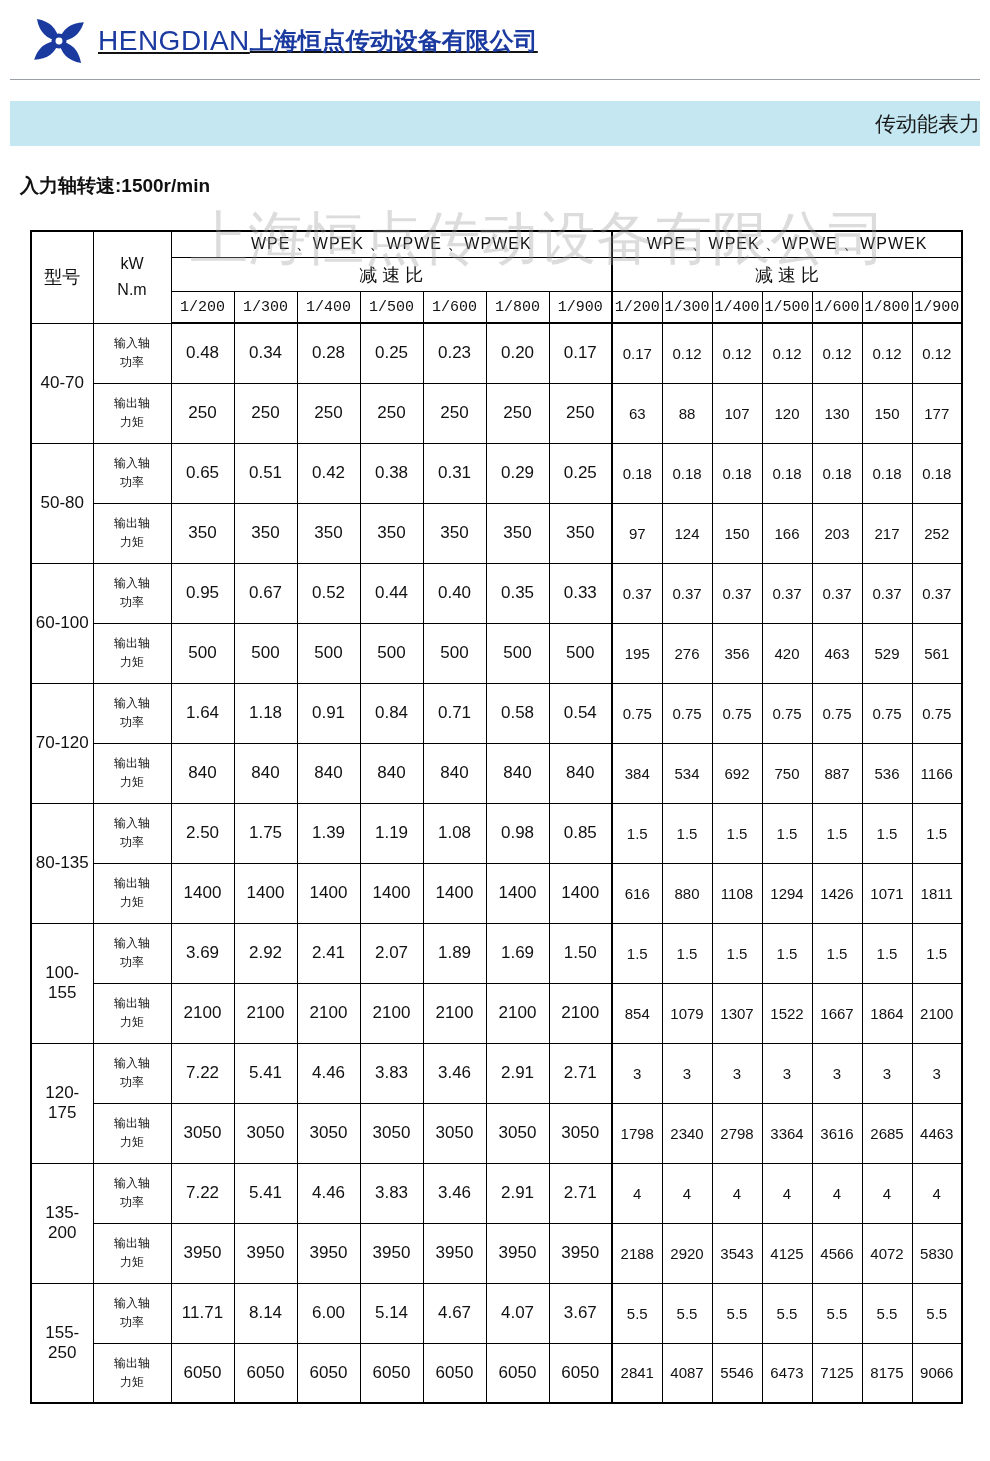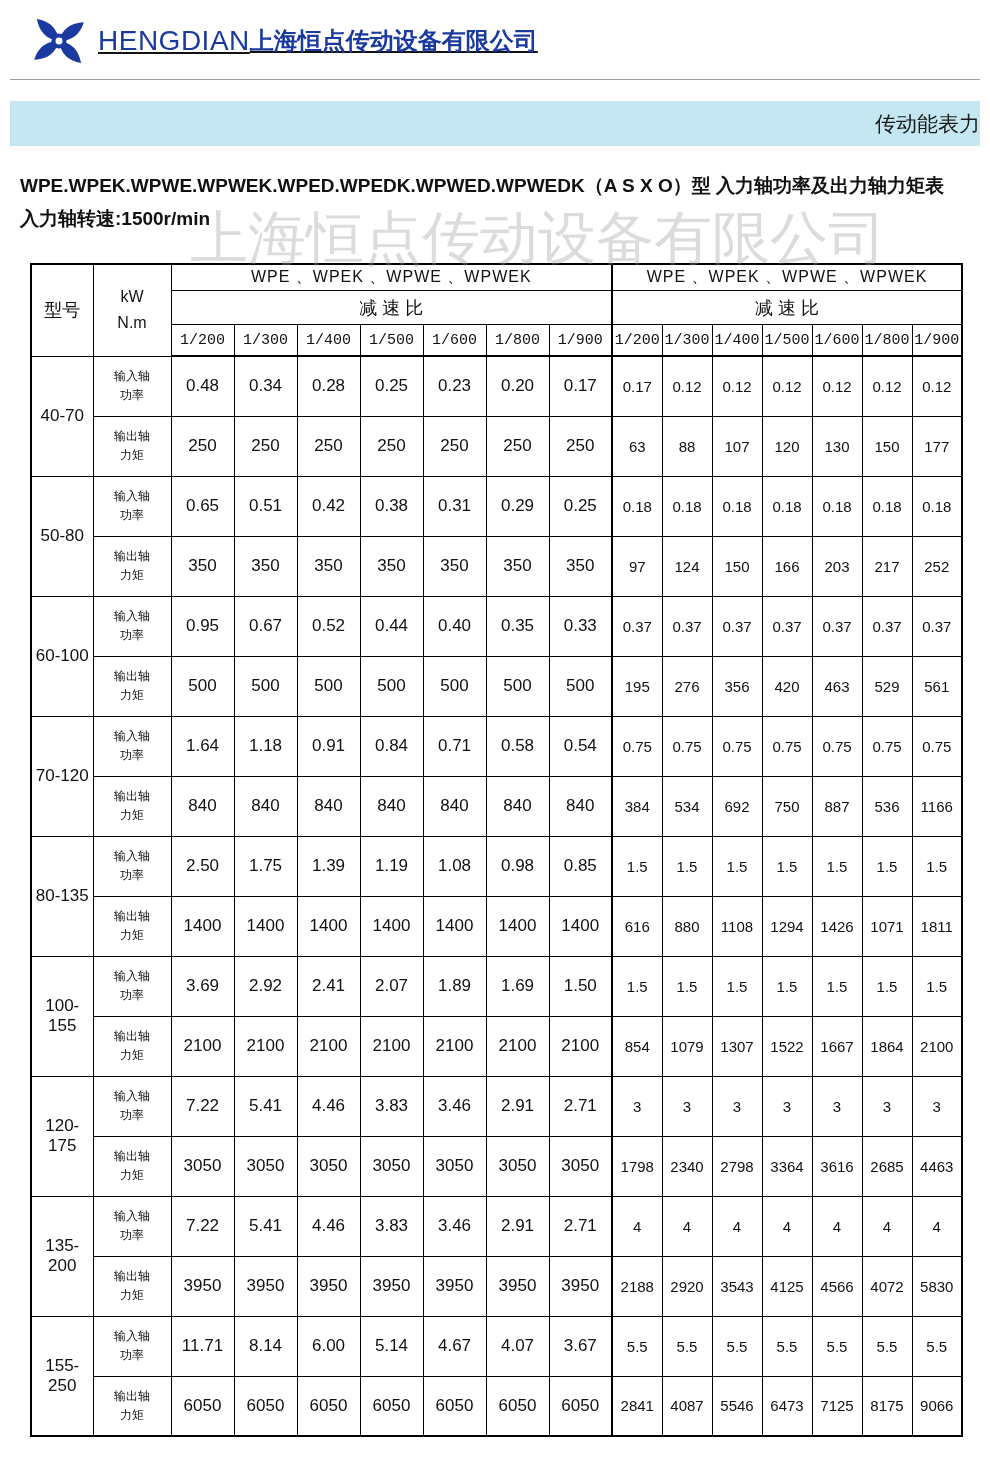--- a/index.html
+++ b/index.html
@@ -73,21 +73,20 @@
   <div class="company">上海恒点传动设备有限公司</div>
 </div>
 
 <div class="header-rule"></div>
 
 <div class="banner">
   <span>传动能表力</span>
 </div>
 
 <div class="titles">
-  <div class="title1">WPE.WPEK.WPWE.WPWEK.WPED.WPEDK.WPWED.WPWEDK（A S X O）型 入力轴功率及出力轴力矩表</div>
   <div class="title2">入力轴转速:1500r/min</div>
 </div>
 
 <div class="watermark">上海恒点传动设备有限公司</div>
 
 <table id="spec-table">
     <colgroup>
       <col style="width: 62px;">
       <col style="width: 78px;">
       <col style="width: 63px;">

